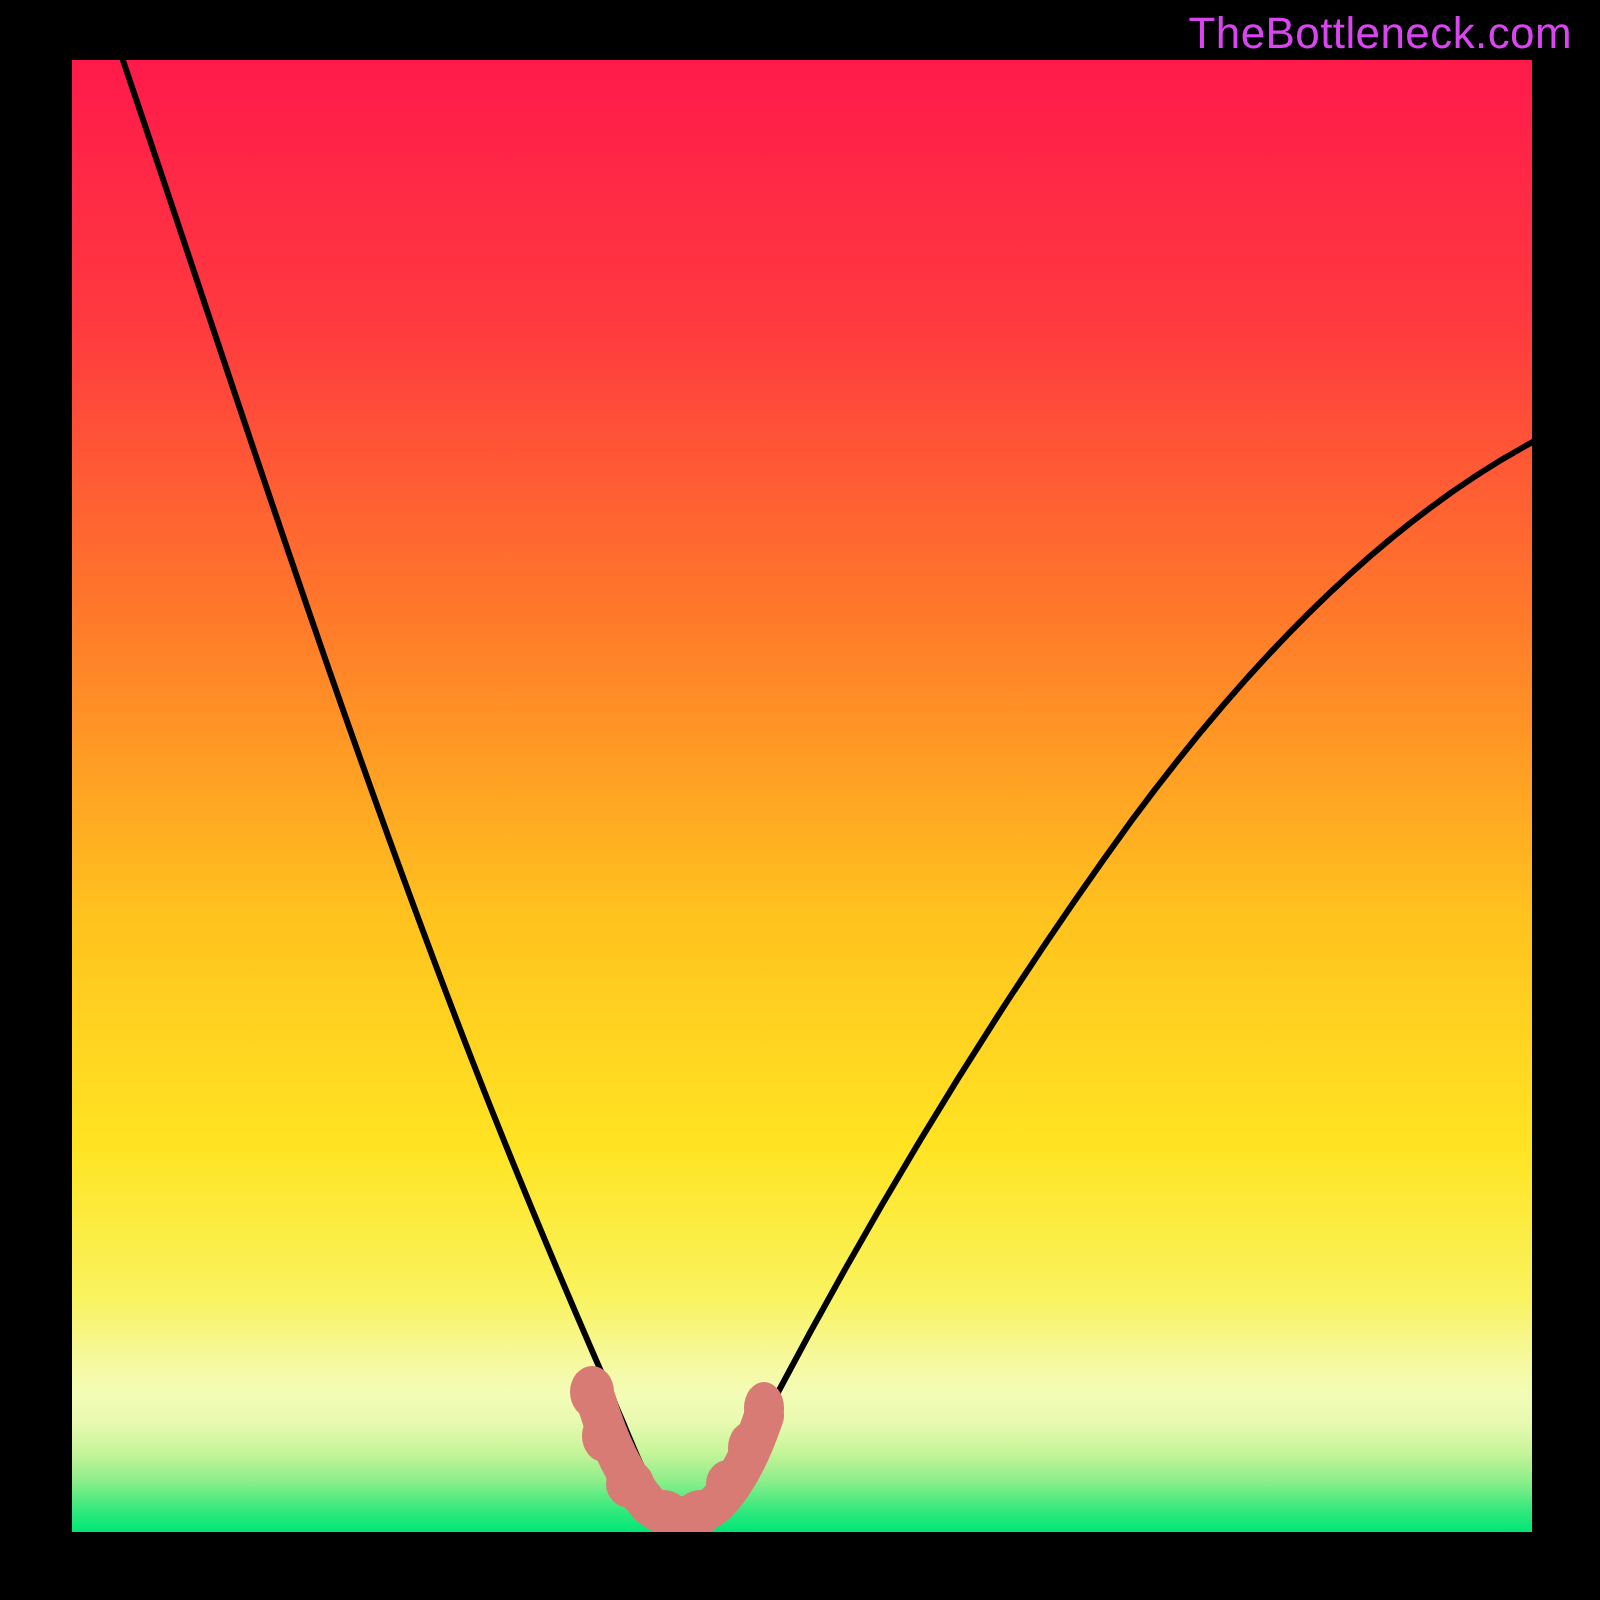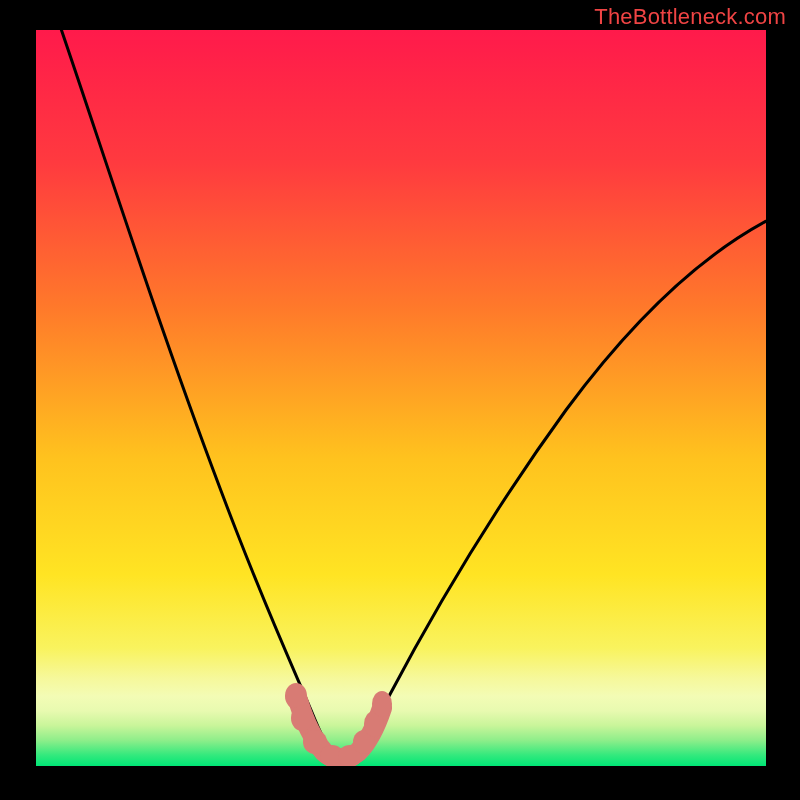--- a/index.html
+++ b/index.html
@@ -28,21 +28,21 @@
     overflow: hidden;
   }
   .gradient-bg {
     position: absolute;
     inset: 0;
   }
   .watermark {
     position: absolute;
     top: 4px;
     right: 14px;
-    color: #ef4444;
+    color: #d946ef;
     font-size: 22px;
     font-weight: 500;
     letter-spacing: 0.2px;
     user-select: none;
   }
   svg.curves {
     position: absolute;
     inset: 0;
     width: 100%;
     height: 100%;

